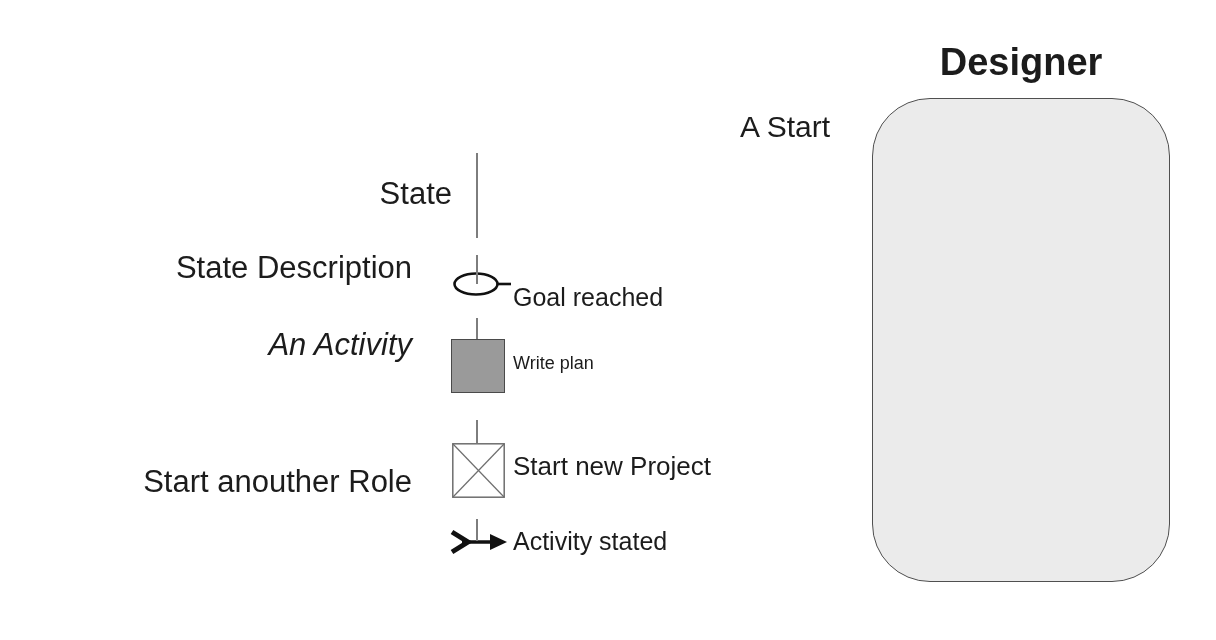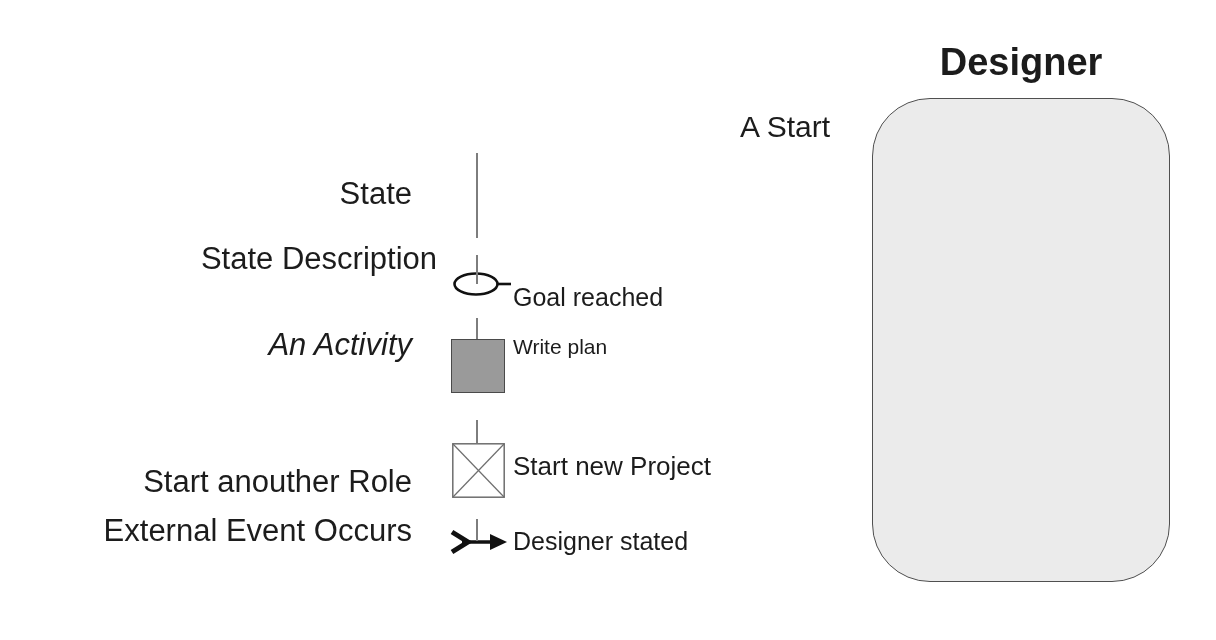--- a/index.html
+++ b/index.html
@@ -2,24 +2,24 @@
 <html><head>
 <meta charset="utf-8">
 <style>
   html,body{margin:0;padding:0;background:#ffffff;}
   .canvas{
     position:relative;width:1216px;height:640px;background:#ffffff;overflow:hidden;
     font-family:"Liberation Sans","DejaVu Sans",sans-serif;color:#1c1c1c;
   }
   
   .term{position:absolute;left:0;width:412px;text-align:right;font-size:31px;line-height:34px;white-space:nowrap;}
-  .t1{top:177px;} .t2{top:242px;padding-left:25px;} .t3{top:328px;font-style:italic;} .t4{top:446px;margin-top:19px;} .t5{top:514px;}
+  .t1{top:177px;margin-left:40px;} .t2{top:251px;} .t3{top:328px;font-style:italic;} .t4{top:446px;margin-top:19px;} .t5{top:514px;}
   
   .example{position:absolute;left:513px;font-size:25px;line-height:30px;white-space:nowrap;}
-  .e2{top:282px;} .e3{top:332px;font-size:21px;} .e4{top:451px;font-size:26px;} .e5{top:526px;}
+  .e2{top:282px;} .e3{top:348px;font-size:18px;} .e4{top:451px;font-size:26px;} .e5{top:526px;}
   
   .vline{position:absolute;left:476px;width:2px;background:#7d7d7d;z-index:2;}
   .seg1{top:153px;height:85px;}
   .seg2{top:255px;height:29px;}
   .seg3{top:318px;height:21px;}
   .seg4{top:420px;height:23px;}
   .seg5{top:519px;height:22px;}
   
   .ellipse-svg{position:absolute;left:452px;top:271px;z-index:1;}
   .activity-square{position:absolute;left:451px;top:339px;width:54px;height:54px;background:#9a9a9a;border:1.5px solid #4a4a4a;box-sizing:border-box;}
@@ -32,21 +32,20 @@
 </style>
 </head>
 <body>
 
 <div class="canvas">
 
   <div class="term t1">State</div>
   <div class="term t2">State Description</div>
   <div class="term t3">An Activity</div>
   <div class="term t4">Start anouther Role</div>
-  <div class="term t5">External Event Occurs</div>
 
   <div class="vline seg1"></div>
 
   <div class="vline seg2"></div>
   <svg class="ellipse-svg" width="62" height="26" viewBox="0 0 62 26">
     <ellipse cx="24" cy="13" rx="21.5" ry="10.5" fill="#ffffff" stroke="#111111" stroke-width="2.6"></ellipse>
     <line x1="46" y1="13" x2="59" y2="13" stroke="#111111" stroke-width="2.6"></line>
   </svg>
   <div class="example e2">Goal reached</div>
 
@@ -61,19 +60,19 @@
     <line x1="52" y1="1" x2="1" y2="54" stroke="#6e6e6e" stroke-width="1.2"></line>
   </svg>
   <div class="example e4">Start new Project</div>
 
   <div class="vline seg5"></div>
   <svg class="arrow-svg" width="58" height="28" viewBox="0 0 58 28">
     <path d="M2,3 L18,13 L2,23" fill="none" stroke="#111111" stroke-width="5"></path>
     <line x1="12" y1="13" x2="42" y2="13" stroke="#111111" stroke-width="3.5"></line>
     <polygon points="40,5 57,13 40,21" fill="#111111"></polygon>
   </svg>
-  <div class="example e5">Designer stated</div>
+  <div class="example e5">Activity stated</div>
 
   <div class="role-title">Designer</div>
   <div class="role-label">A Start</div>
   <div class="role-rect"></div>
 
 </div>
 
 </body></html>

